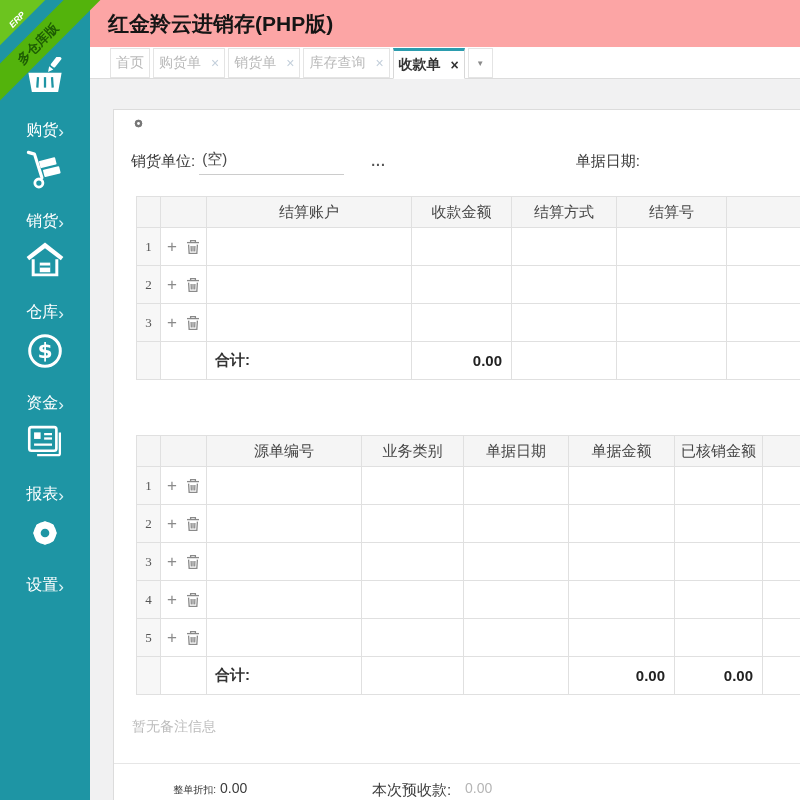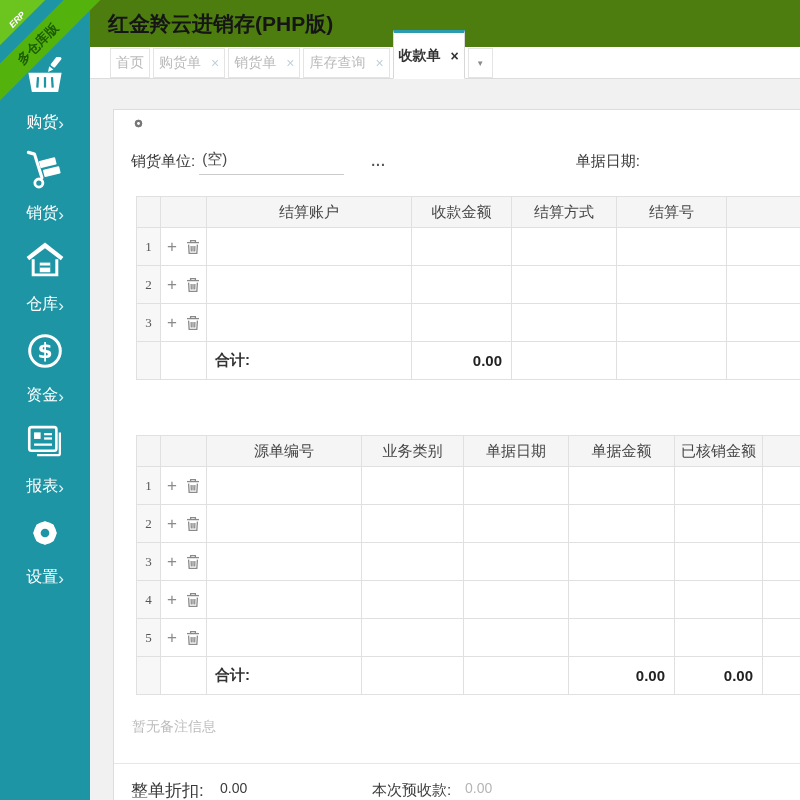--- a/index.html
+++ b/index.html
@@ -10,34 +10,34 @@
   .sidebar{width:90px;flex-shrink:0;background:#1e95a4;position:relative;}
   .ribbon{position:absolute;top:0;left:0;width:112px;height:112px;overflow:hidden;}
   .ribbon-erp{position:absolute;top:-6px;left:-56px;width:130px;height:34px;background:#6cc41f;
     transform:rotate(-45deg);display:flex;align-items:flex-end;justify-content:center;
     color:#fff;font-size:9px;font-style:italic;font-weight:bold;padding-bottom:1px;}
   .ribbon-main{position:absolute;top:31px;left:-46px;width:168px;background:#53b30c;
     transform:rotate(-45deg);text-align:center;color:#1d5c04;font-weight:bold;font-size:13px;padding:4px 0;}
   .nav{padding-top:54px;}
   .nav-item{height:91px;display:flex;flex-direction:column;align-items:center;cursor:pointer;}
   .nav-icon{height:48px;display:flex;align-items:center;justify-content:center;}
-  .nav-label-row{display:flex;align-items:center;margin-top:10px;}
+  .nav-label-row{display:flex;align-items:center;margin-top:18px;}
   .nav-label{color:#fff;font-size:16px;}
   .nav-chevron{color:#dff3f5;font-size:17px;line-height:1;padding-top:1px;}
 
   
   .main{flex:1;display:flex;flex-direction:column;min-width:0;}
-  .header{height:47px;background:#4d7c0f;display:flex;align-items:center;padding-left:18px;}
+  .header{height:47px;background:#fca5a5;display:flex;align-items:center;padding-left:18px;}
   .page-title{margin:0;font-size:21px;color:#151515;font-weight:bold;}
 
   .tabbar{background:#fff;border-bottom:1px solid #dcdcdc;padding-left:20px;display:flex;align-items:flex-end;height:31px;}
   .tab{box-sizing:border-box;height:30px;background:#fff;border:1px solid #e4e4e4;
     display:flex;align-items:center;padding:0 5px;margin-right:3px;font-size:14px;color:#b9b9b9;cursor:pointer;}
   .tab .tab-close{margin-left:10px;color:#c3cfdb;font-size:14px;line-height:1;}
-  .tab.active{height:49px;margin-bottom:-1px;border:1px solid #d8d8d8;border-top:3px solid #2b9cae;
+  .tab.active{height:31px;margin-bottom:-1px;border:1px solid #d8d8d8;border-top:3px solid #2b9cae;
     border-bottom:1px solid #fff;color:#333;font-weight:bold;position:relative;z-index:2;}
   .tab.active .tab-close{color:#333;font-weight:bold;}
   .tab-more{box-sizing:border-box;width:25px;height:30px;border:1px solid #e4e4e4;background:#fff;
     display:flex;align-items:center;justify-content:center;color:#8a8a8a;font-size:8px;cursor:pointer;}
 
   .content{flex:1;background:#f1f1f2;padding:30px 0 0 23px;overflow:hidden;}
   .panel{box-sizing:border-box;width:745px;height:762px;background:#fff;border:1px solid #dcdcdc;
     padding:5px 18px 20px 17px;}
   .panel-gear{display:inline-block;margin:2px 0 0 1px;cursor:pointer;line-height:0;}
 
@@ -64,21 +64,21 @@
   .grid tfoot td{height:37px;background:#fff;}
   .grid td.total-label{text-align:left;padding-left:8px;font-weight:bold;color:#333;}
   .grid td.amount{text-align:right;padding-right:9px;font-weight:bold;color:#222;}
   #settlement-table{margin-top:17px;}
   #source-table{margin-top:55px;}
 
   .remarks{margin-top:23px;margin-left:1px;color:#bdbdbd;font-size:14px;cursor:text;}
   .divider{border:none;border-top:1px solid #e6e6e6;margin:27px -18px 0 -17px;}
 
   .footer-row{display:flex;align-items:center;margin-top:14px;}
-  .f-label{width:85px;font-size:17px;color:#3a3a3a;}
+  .f-label{width:85px;font-size:10px;color:#3a3a3a;text-align:right;}
   .f-field{box-sizing:border-box;width:130px;border-bottom:1px solid #ccc;padding:2px 0 5px 4px;
     font-size:14px;color:#3a3a3a;cursor:text;}
   .f-field.placeholder{color:#b5b5b5;}
   .f-label2{margin-left:26px;width:89px;font-size:15px;color:#3a3a3a;}
 </style>
 </head>
 <body>
 
 <div class="app">
 

